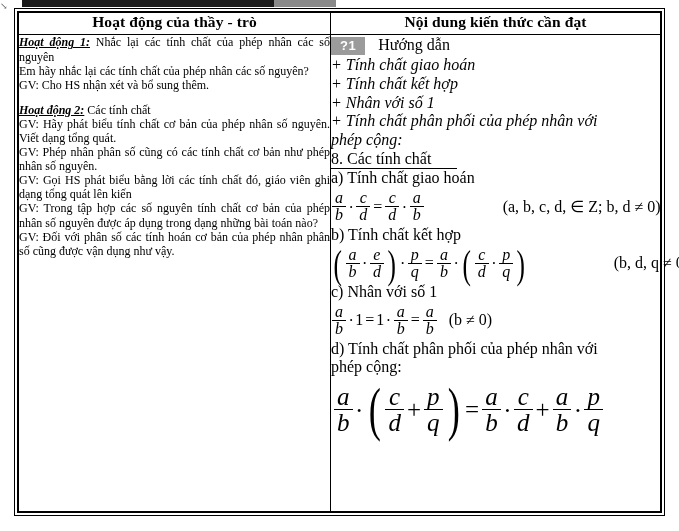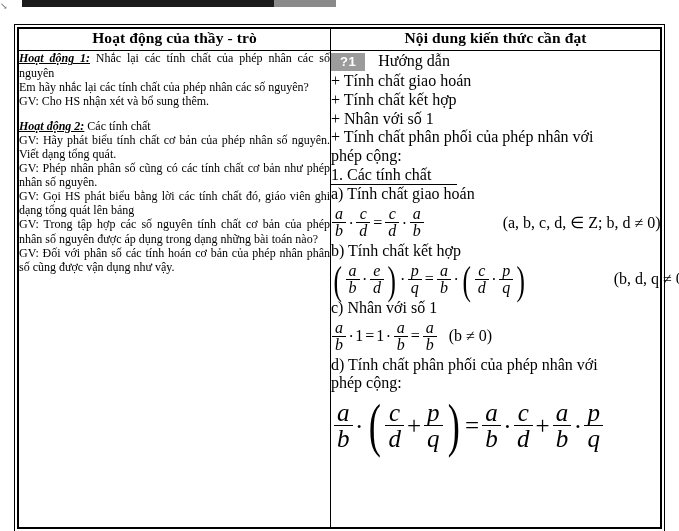--- a/index.html
+++ b/index.html
@@ -39,21 +39,21 @@
     width: 9px;
     height: 9px;
     color: #555;
     font-size: 9px;
     line-height: 9px;
   }
 
   .doc {
     position: absolute;
     left: 14px;
-    top: 24px;
+    top: 8px;
     width: 651px;
     height: 508px;
     box-sizing: border-box;
     border: 1px solid #000;
     background: #fff;
   }
   .doc-inner {
     position: absolute;
     left: 2px;
     top: 2px;
@@ -105,21 +105,21 @@
   }
   .gap { height: 11px; }
 
   
   .rline {
     font-size: 16px;
     line-height: 1.17;
     margin: 0;
     white-space: nowrap;
   }
-  .rline.ital { }
+  .rline.ital { font-style: italic; }
   .rline.und  { display: inline-block; border-bottom: 1px solid #000; padding-right: 26px; }
   .badge-row {
     display: flex;
     align-items: center;
     gap: 13px;
     margin: 1px 0 1px 0;
   }
   .qbadge {
     display: inline-block;
     background: #9b9b9b;
@@ -223,40 +223,40 @@
       <p class="lline">Em hãy nhắc lại các tính chất của phép nhân các số nguyên?</p>
       <p class="lline plain">GV: Cho HS nhận xét và bổ sung thêm.</p>
 
       <div class="gap"></div>
 
       <p class="lline">
         <span class="act-label">Hoạt động 2:</span><span> Các tính chất</span>
       </p>
       <p class="lline">GV: Hãy phát biểu tính chất cơ bản của phép nhân số nguyên. Viết dạng tổng quát.</p>
       <p class="lline">GV: Phép nhân phân số cũng có các tính chất cơ bản như phép nhân số nguyên.</p>
-      <p class="lline">GV: Gọi HS phát biểu bằng lời các tính chất đó, giáo viên ghi dạng tổng quát lên bảng</p>
+      <p class="lline">GV: Gọi HS phát biểu bằng lời các tính chất đó, giáo viên ghi dạng tổng quát lên kiến</p>
       <p class="lline">GV: Trong tập hợp các số nguyên tính chất cơ bản của phép nhân số nguyên được áp dụng trong dạng những bài toán nào?</p>
       <p class="lline">GV: Đối với phân số các tính hoán cơ bản của phép nhân phân số cũng được vận dụng như vậy.</p>
     </td>
 
     <td class="cell">
 
       <div class="badge-row">
         <span class="qbadge">?1</span>
         <span class="rline">Hướng dẫn</span>
       </div>
 
       <p class="rline ital">+ Tính chất giao hoán</p>
       <p class="rline ital">+ Tính chất kết hợp</p>
       <p class="rline ital">+ Nhân với số 1</p>
       <p class="rline ital">+ Tính chất phân phối của phép nhân với</p>
       <p class="rline ital">phép cộng:</p>
 
       <p class="rline">
-        <span class="rline und">1. Các tính chất</span>
+        <span class="rline und">8. Các tính chất</span>
       </p>
 
       <p class="rline">a) Tính chất giao hoán</p>
       <div class="math-row">
         <span class="math">
           <span class="frac">
                     <span class="num">a</span>
                     <span class="den">b</span>
                   </span>
           <span class="dot">·</span>

